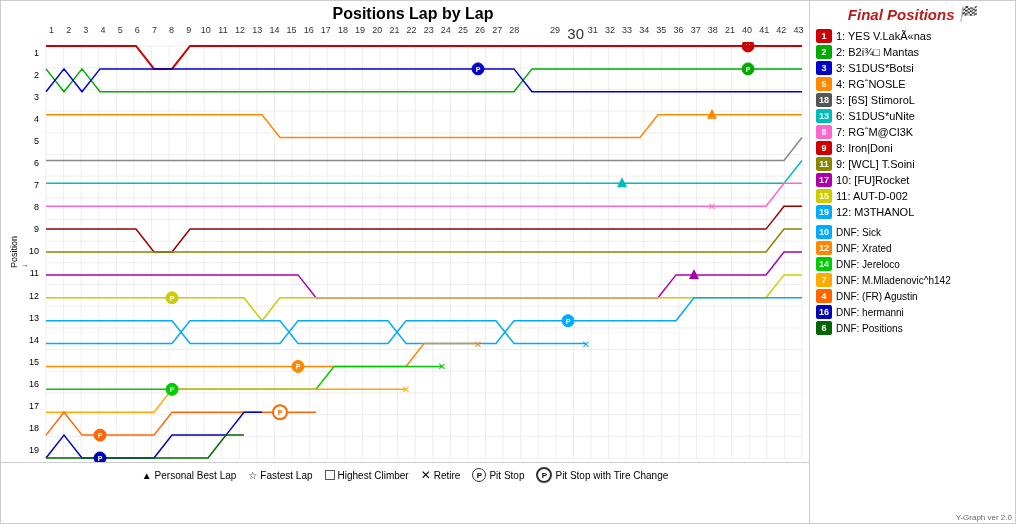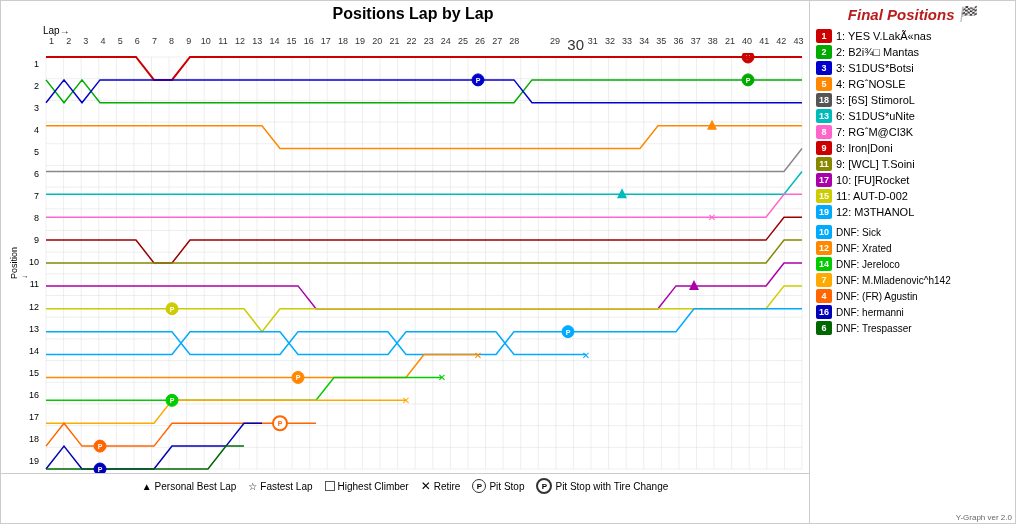--- a/index.html
+++ b/index.html
@@ -161,24 +161,20 @@
     }
   </style>
 </head>
 <body>
 
 <div class="main-container">
 
   <div class="chart-area">
     <div class="chart-title">Positions Lap by Lap</div>
 
-    <div style="display:flex; margin-left:42px; margin-bottom:0px; font-size:10px; align-items:center;">
-      <span>Lap</span>
-      <span style="font-size:10px;">→</span>
-    </div>
 
     <div class="lap-numbers" id="lap-numbers-container">
     <span style="flex: 1 1 0%; text-align: center; font-size: 9px;">1</span>
         <span style="flex: 1 1 0%; text-align: center; font-size: 9px;">2</span>
         <span style="flex: 1 1 0%; text-align: center; font-size: 9px;">3</span>
         <span style="flex: 1 1 0%; text-align: center; font-size: 9px;">4</span>
         <span style="flex: 1 1 0%; text-align: center; font-size: 9px;">5</span>
         <span style="flex: 1 1 0%; text-align: center; font-size: 9px;">6</span>
         <span style="flex: 1 1 0%; text-align: center; font-size: 9px;">7</span>
         <span style="flex: 1 1 0%; text-align: center; font-size: 9px;">8</span>
@@ -494,20 +490,20 @@
           <li style="display: flex; align-items: center; gap: 4px;">
             <span class="pos-badge" style="background: rgb(255, 102, 0);">4</span>
             <span style="font-size: 10px;">DNF: (FR) Agustin</span>
           </li>
           <li style="display: flex; align-items: center; gap: 4px;">
             <span class="pos-badge" style="background: rgb(0, 0, 187);">16</span>
             <span style="font-size: 10px;">DNF: hermanni</span>
           </li>
           <li style="display: flex; align-items: center; gap: 4px;">
             <span class="pos-badge" style="background: rgb(0, 102, 0);">6</span>
-            <span style="font-size: 10px;">DNF: Trespasser</span>
+            <span style="font-size: 10px;">DNF: Positions</span>
           </li>
         </ul>
     </div>
     <div class="version-label">Y-Graph ver 2.0</div>
   </div>
 
 </div>
 
 </body></html>

